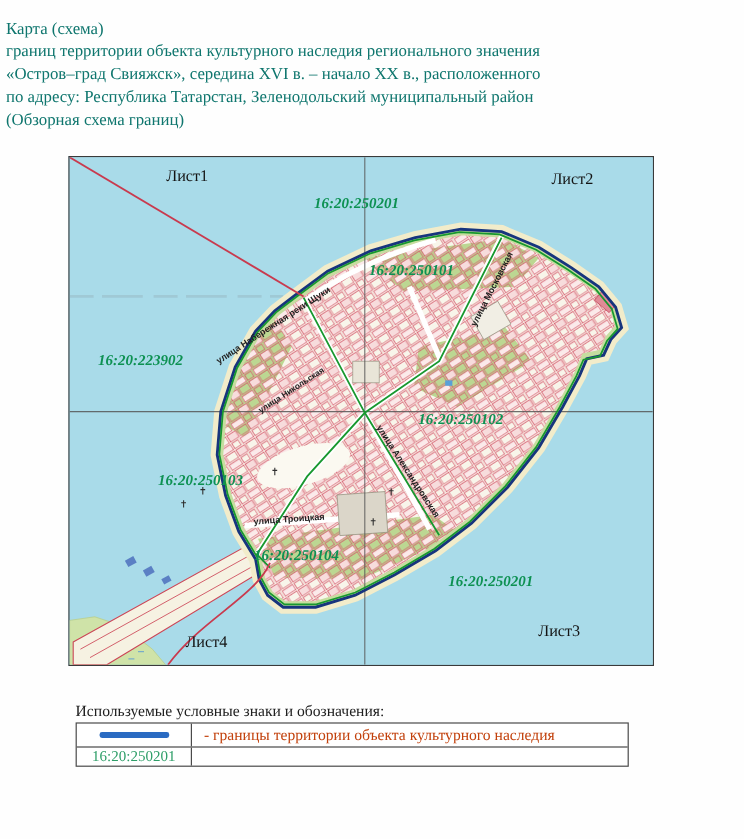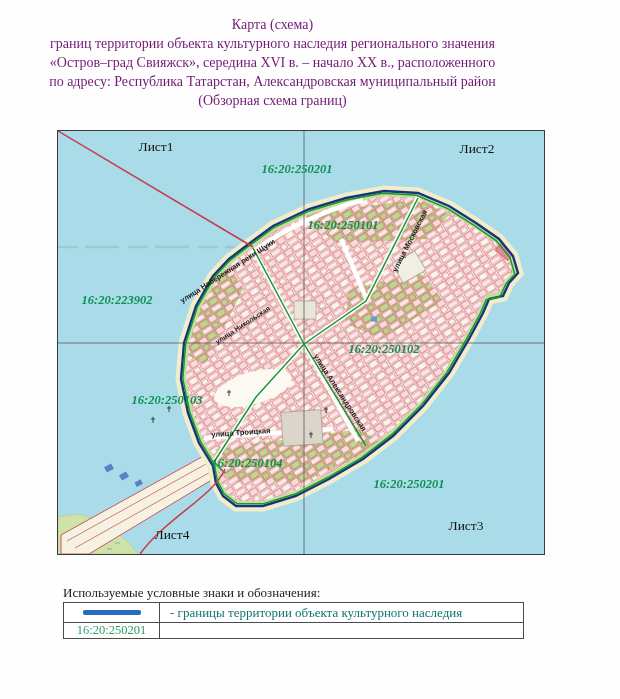--- a/index.html
+++ b/index.html
@@ -1,48 +1,48 @@
 <!DOCTYPE html>
 <html><head>
 <meta charset="utf-8">
 <style>
   html,body{margin:0;padding:0;background:#ffffff;}
   .page{position:relative;width:620px;height:699px;background:#fefefe;overflow:hidden;
         font-family:"Liberation Serif",serif;color:#1d1d1d;}
-  .title-block{position:absolute;top:15px;left:5px;width:535px;text-align:center;
-        font-size:14px;line-height:19px;color:#701a75;}
+  .title-block{position:absolute;top:15px;left:5px;width:535px;text-align:left;
+        font-size:14px;line-height:19px;color:#0f766e;}
   .map-frame{position:absolute;left:57px;top:130px;width:486px;height:423px;
         border:1.5px solid #3a3a3a;box-sizing:content-box;background:#a9dbe9;text-align:center;}
   .map-frame svg{display:block;}
   .scale-caption{position:absolute;left:57px;top:555px;width:486px;text-align:center;
         font-size:14px;color:#202020;}
   .legend-heading{position:absolute;left:63px;top:585px;font-size:13px;color:#202020;}
   .legend{position:absolute;left:63px;top:602px;width:459px;border:1px solid #4a4a4a;
         background:#fff;}
   .lrow{display:flex;border-bottom:1px solid #4a4a4a;}
   .lrow:last-child{border-bottom:none;}
   .lsym{width:95px;border-right:1px solid #4a4a4a;display:flex;align-items:center;
         justify-content:center;flex:none;}
-  .ltext{flex:1;display:flex;align-items:center;padding-left:10px;font-size:13px;color:#0f766e;}
+  .ltext{flex:1;display:flex;align-items:center;padding-left:10px;font-size:13px;color:#c2410c;}
   .blue-line{width:58px;height:4.5px;background:#2a6bc2;border-radius:2px;}
   .cad-green{font-size:12.5px;color:#2e9e68;}
   .r1{height:19px;} .r2{height:15px;} .r3{height:31px;}
   .map-serif{font-family:"Liberation Serif",serif;}
   .map-sans{font-family:"Liberation Sans",sans-serif;}
 </style>
 </head>
 <body>
 
 <div class="page">
 
   <div class="title-block">
     <div>Карта (схема)</div>
     <div>границ территории объекта культурного наследия регионального значения</div>
     <div>«Остров–град Свияжск», середина XVI в. – начало XX в., расположенного</div>
-    <div>по адресу: Республика Татарстан, Александровская муниципальный район</div>
+    <div>по адресу: Республика Татарстан, Зеленодольский муниципальный район</div>
     <div>(Обзорная схема границ)</div>
   </div>
 
   <div class="map-frame">
     <svg width="486" height="423" viewBox="57 130 486 423" xmlns="http://www.w3.org/2000/svg">
       <defs>
         <path id="isl" d="M245,245 L272,225 L308,208 L345,197 L383,190 L417,192 L448,205 L475,222
                  L498,238 L512,255 L517,272 L508,282 L502,295 L488,298 L482,312
                  L468,338 L448,372 L422,405 L392,435 L362,458 L328,478 L295,495 L262,505 L235,505
                  L222,495 L215,482 L212,465 L198,442 L187,412 L180,378 L183,342 L195,305 L212,275 L228,258 Z"></path>

